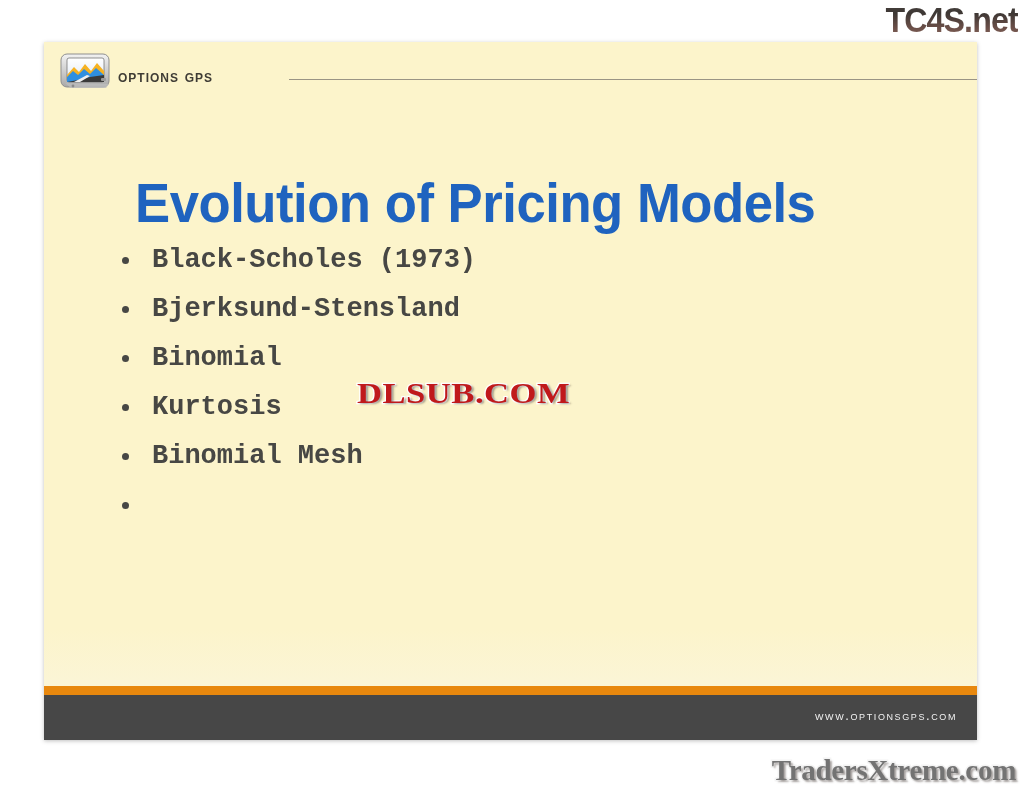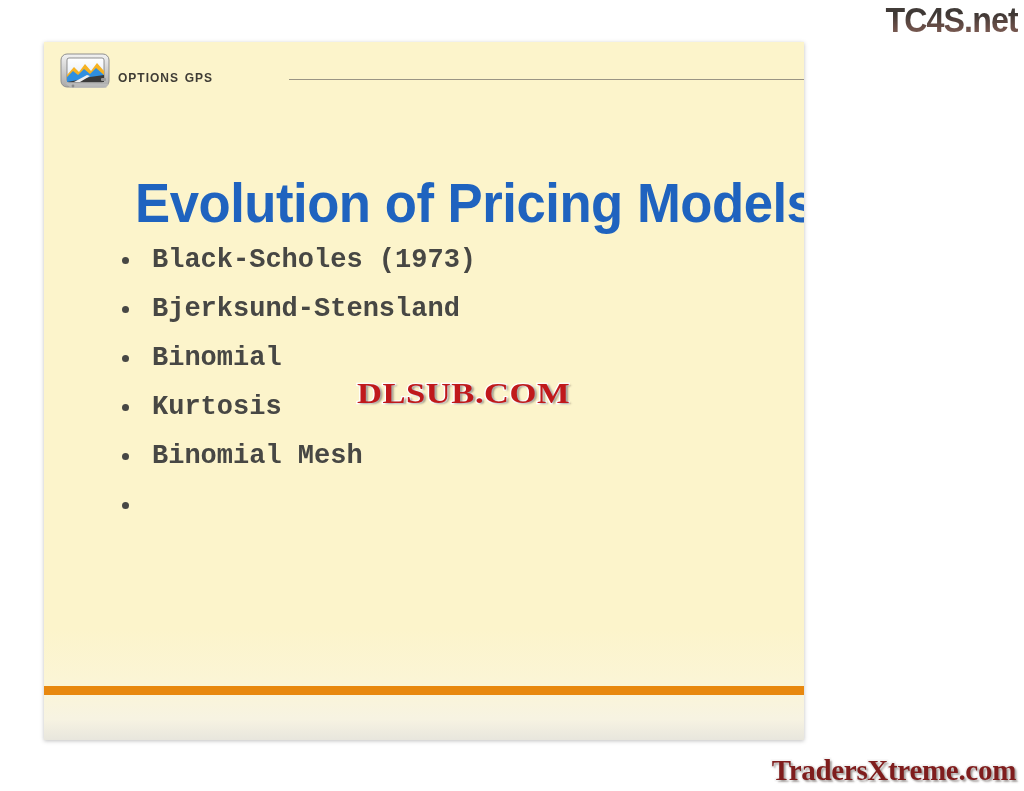--- a/index.html
+++ b/index.html
@@ -33,21 +33,21 @@
     text-shadow: 0 0 0 transparent;
     line-height: 1.05;
     white-space: nowrap;
   }
 
   
   .slide {
     position: absolute;
     left: 44px;
     top: 42px;
-    width: 760px;
+    width: 933px;
     height: 698px;
     background: linear-gradient(180deg,
         #fcf4cb 0%,
         #fcf4cb 84%,
         #fbf5d6 92%,
         #f7f3e2 97%,
         #e8e6dd 100%);
     box-shadow: 0 1px 4px rgba(0,0,0,0.25);
     overflow: hidden;
   }
@@ -185,21 +185,21 @@
   }
 
   
   .traders-watermark {
     position: absolute;
     right: 8px;
     bottom: 4px;
     font-family: "Liberation Serif", serif;
     font-weight: bold;
     font-size: 29px;
-    color: #7f1d1d;
+    color: #737373;
     -webkit-text-stroke: 3px #f4f4f4;
     paint-order: stroke fill;
     text-shadow: 2px 2px 2px rgba(90,80,75,0.5);
     letter-spacing: -0.3px;
     white-space: nowrap;
   }
 </style>
 </head>
 <body>
 
@@ -263,16 +263,19 @@
       <span>Binomial Mesh</span>
     </li>
     <li class="bullet-item">
       <span class="bullet-dot"></span>
     </li>
   </ul>
 
   <div class="dlsub-watermark">DLSUB.COM</div>
 
   <div class="accent-stripe"></div>
+  <div class="footer-bar">
+    <div class="footer-url">www.OptionsGPS.com</div>
+  </div>
 
 </div>
 
 <div class="traders-watermark">TradersXtreme.com</div>
 
 </body></html>

